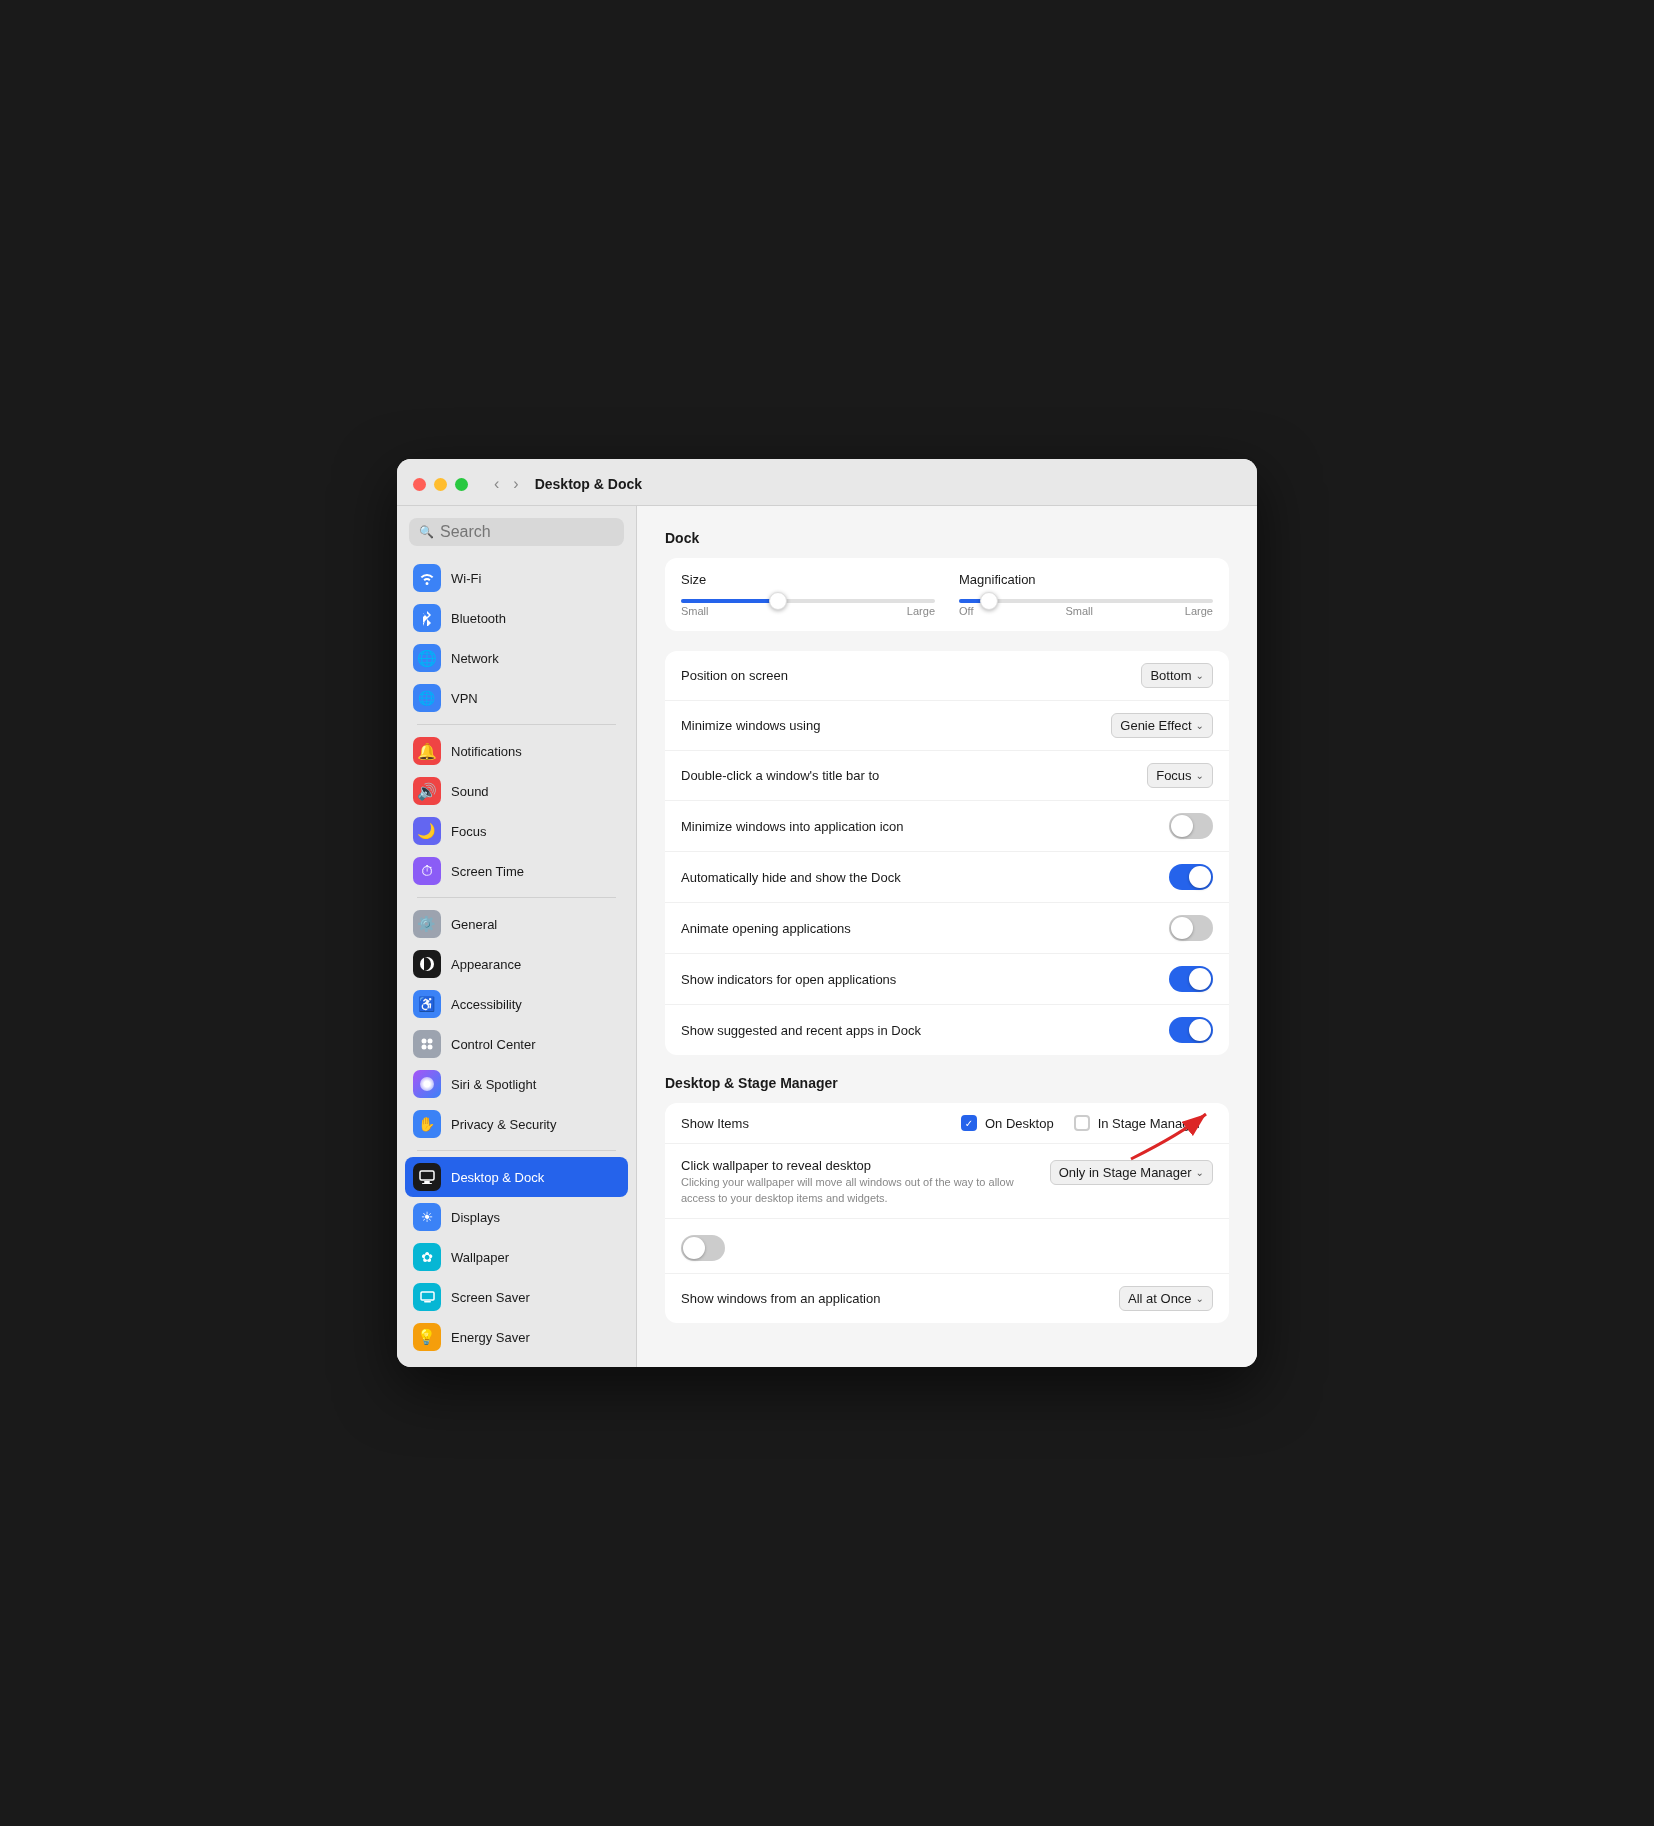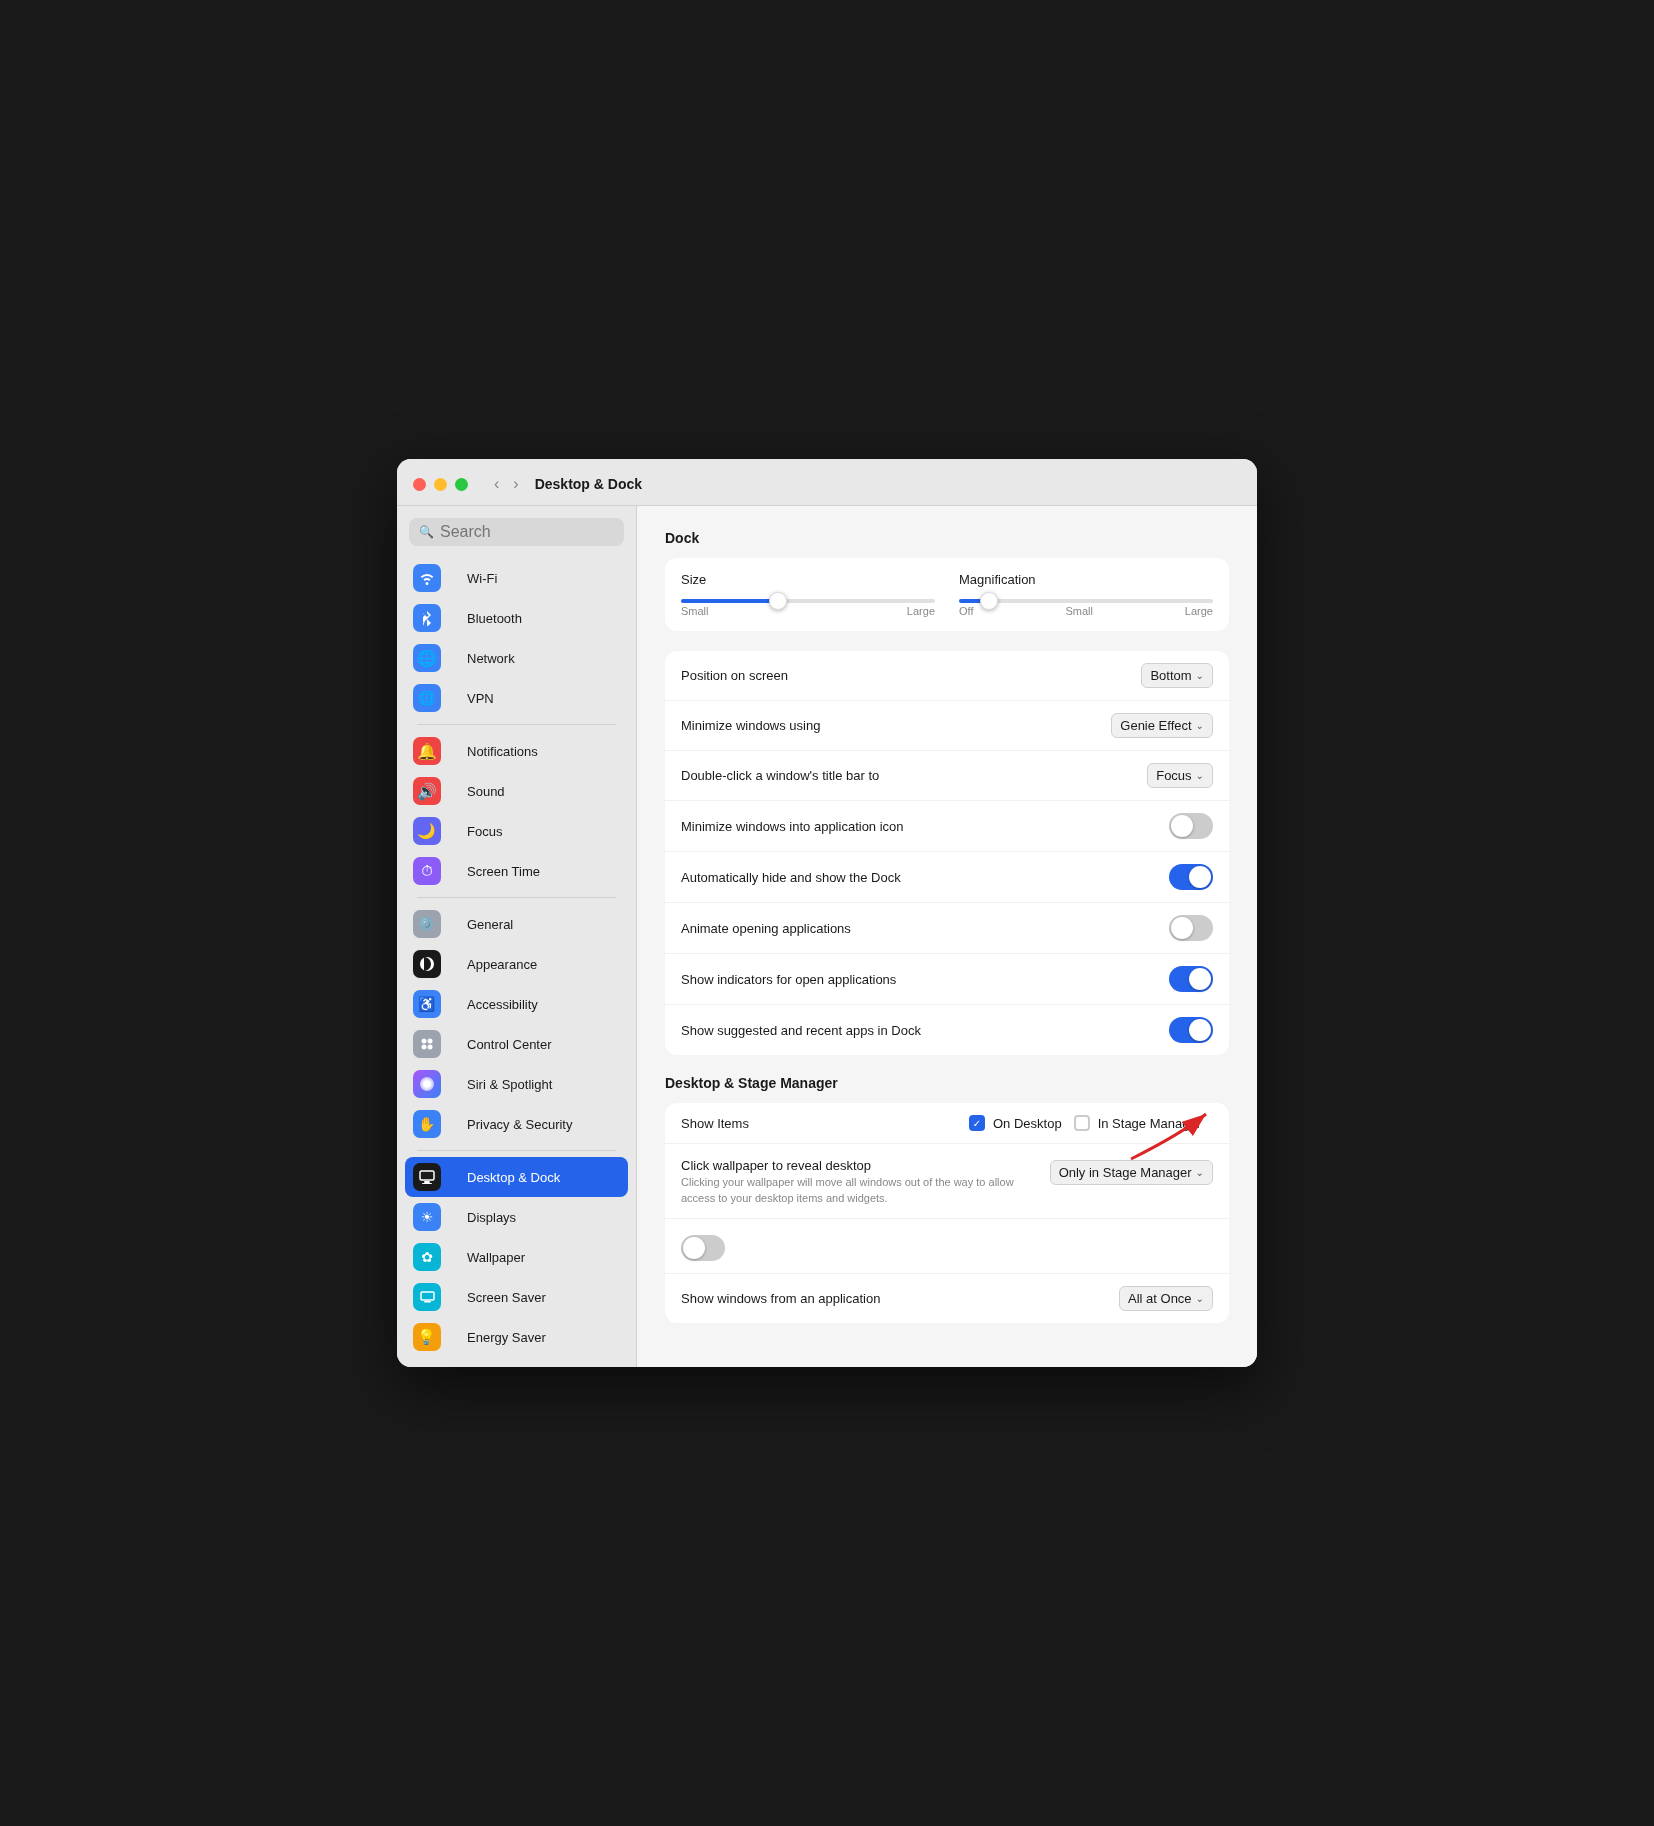--- a/index.html
+++ b/index.html
@@ -91,21 +91,21 @@
       color: #666;
       outline: none;
       width: 100%;
     }
     .sidebar-items {
       padding: 4px 8px;
     }
     .sidebar-item {
       display: flex;
       align-items: center;
-      gap: 26px;
+      gap: 10px;
       padding: 6px 8px;
       border-radius: 8px;
       cursor: pointer;
       user-select: none;
     }
     .sidebar-item.active {
       background: #2563eb;
     }
     .sidebar-item.active .item-label {
       color: white;
@@ -294,21 +294,21 @@
       border: 2px solid #ccc;
       background: white;
       cursor: pointer;
     }
     
     .show-items-row {
       display: flex;
       align-items: center;
       padding: 12px 16px;
       border-bottom: 1px solid #f0f0f0;
-      gap: 0;
+      gap: 8px;
     }
     .show-items-label {
       font-size: 13px;
       color: #1a1a1a;
       flex: 1;
     }
     .checkbox-label {
       font-size: 13px;
       color: #1a1a1a;
       margin-left: 4px;

